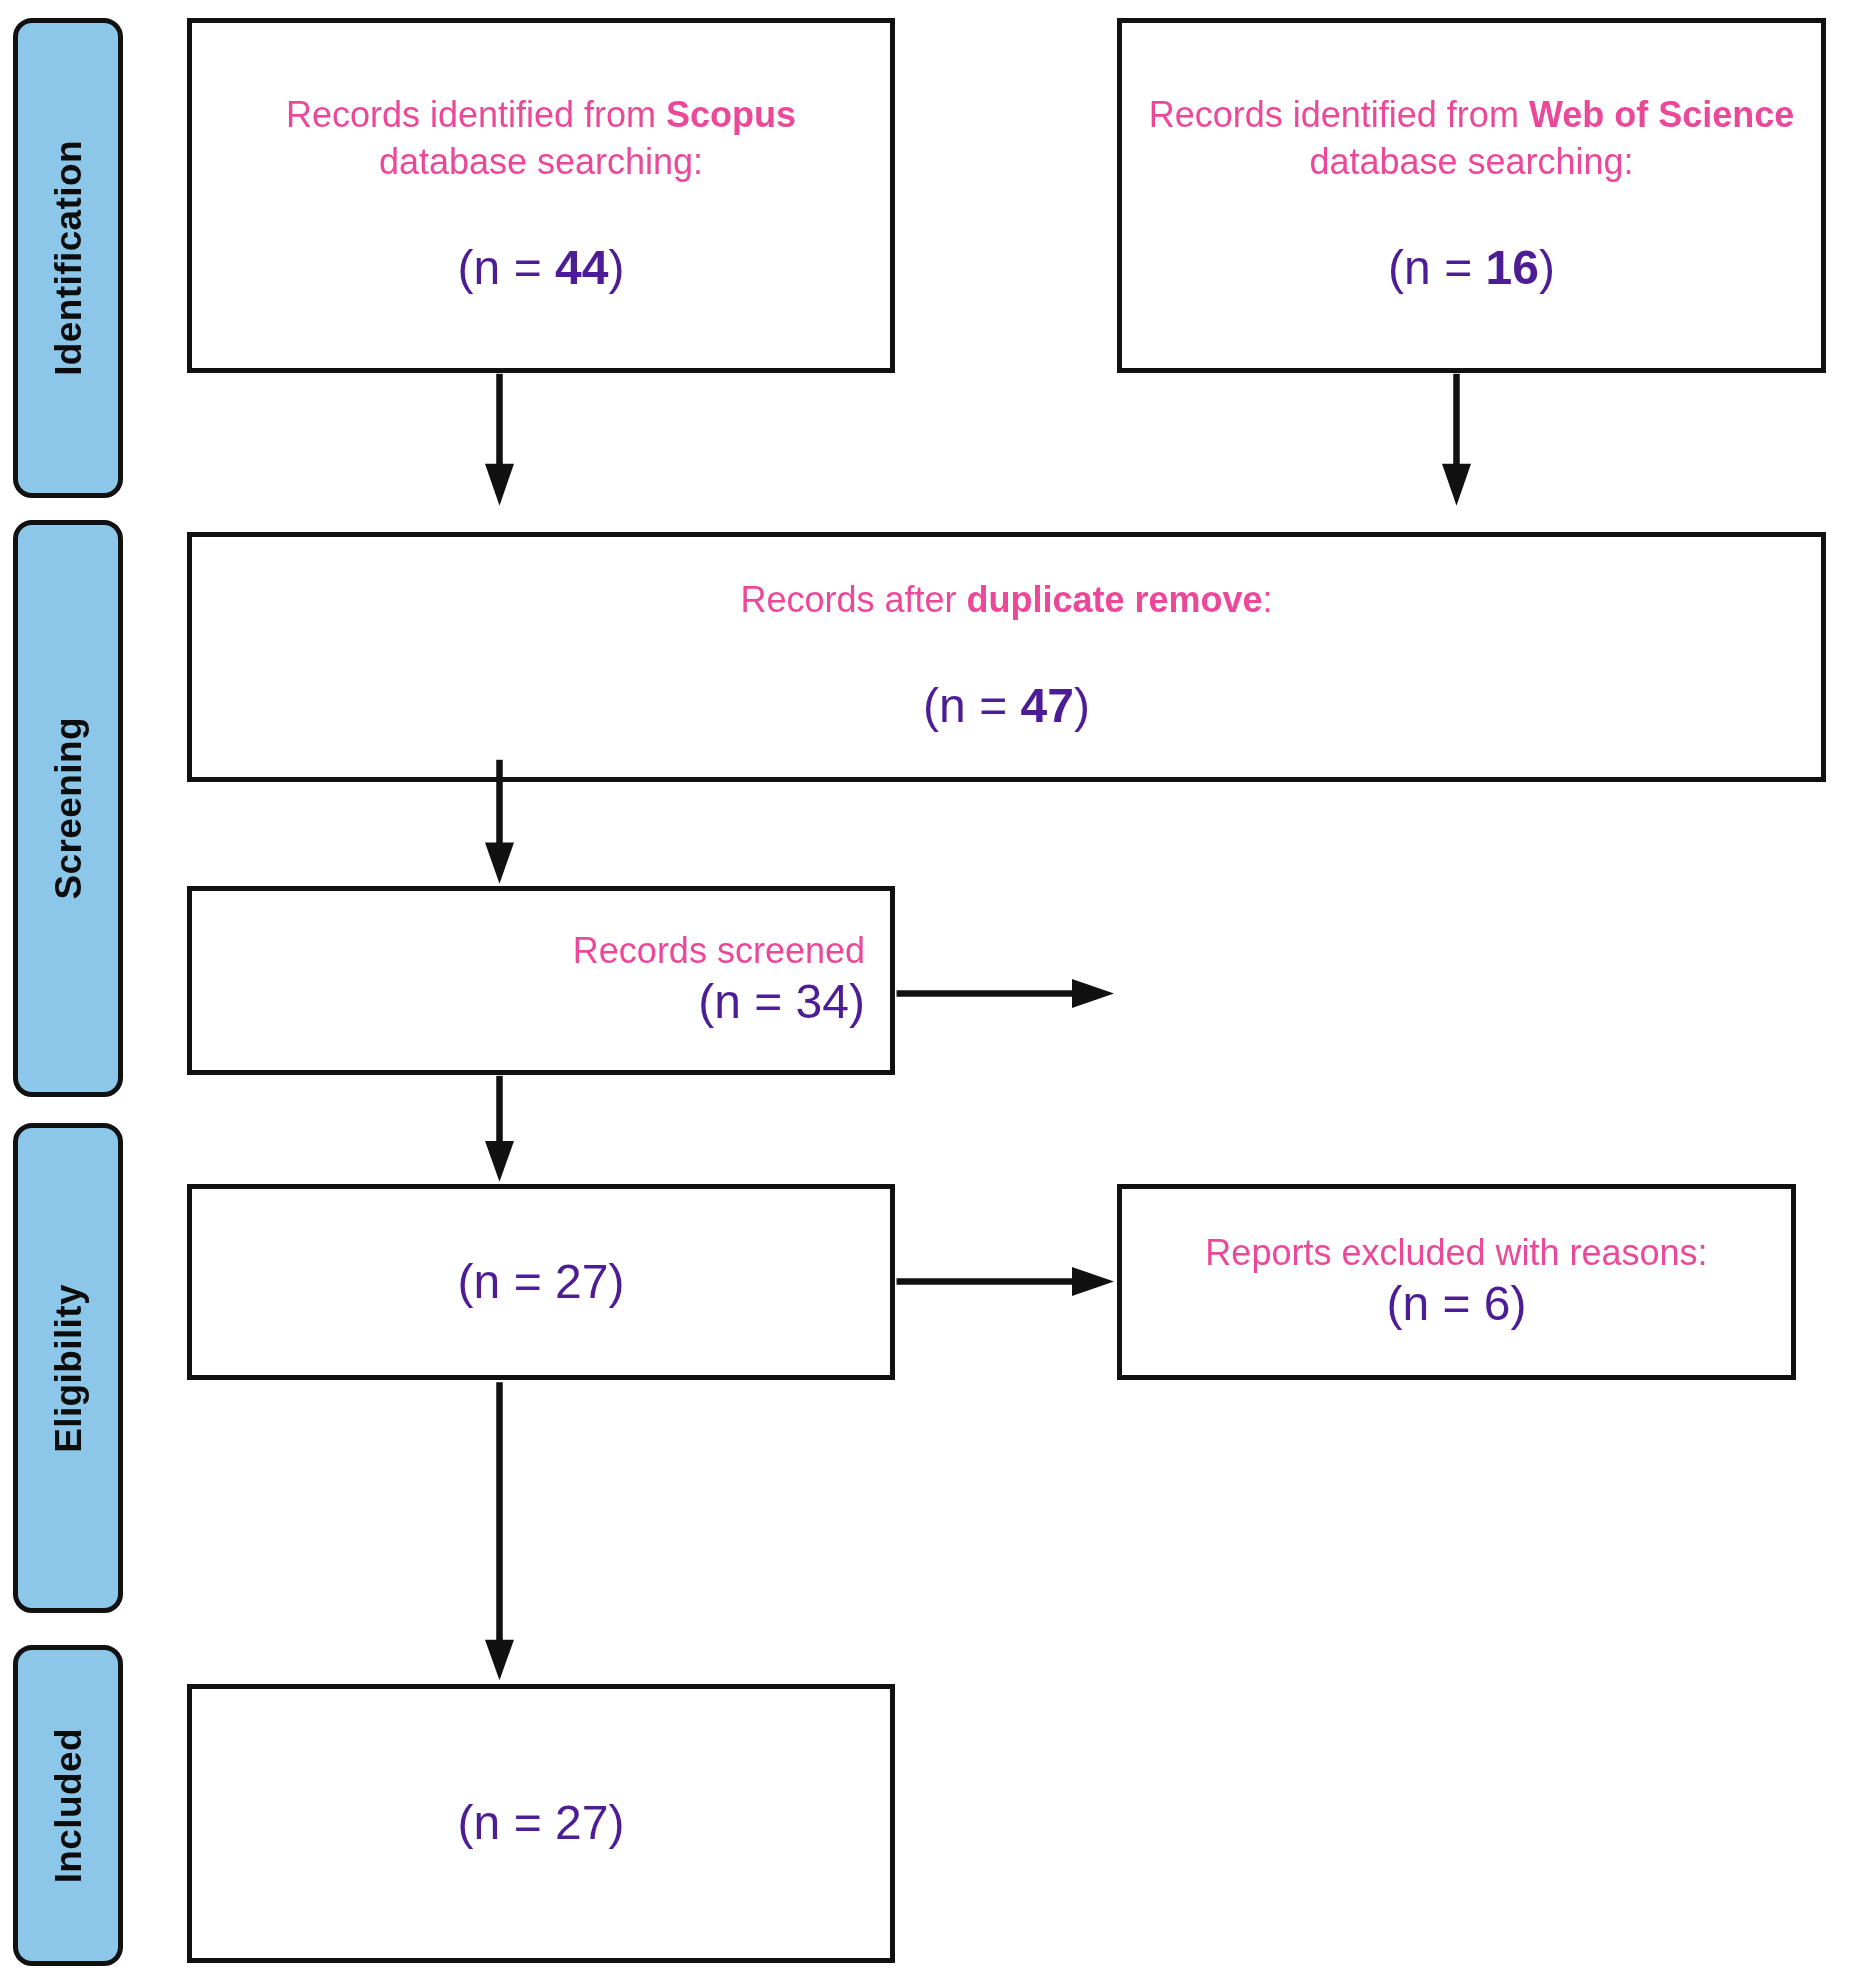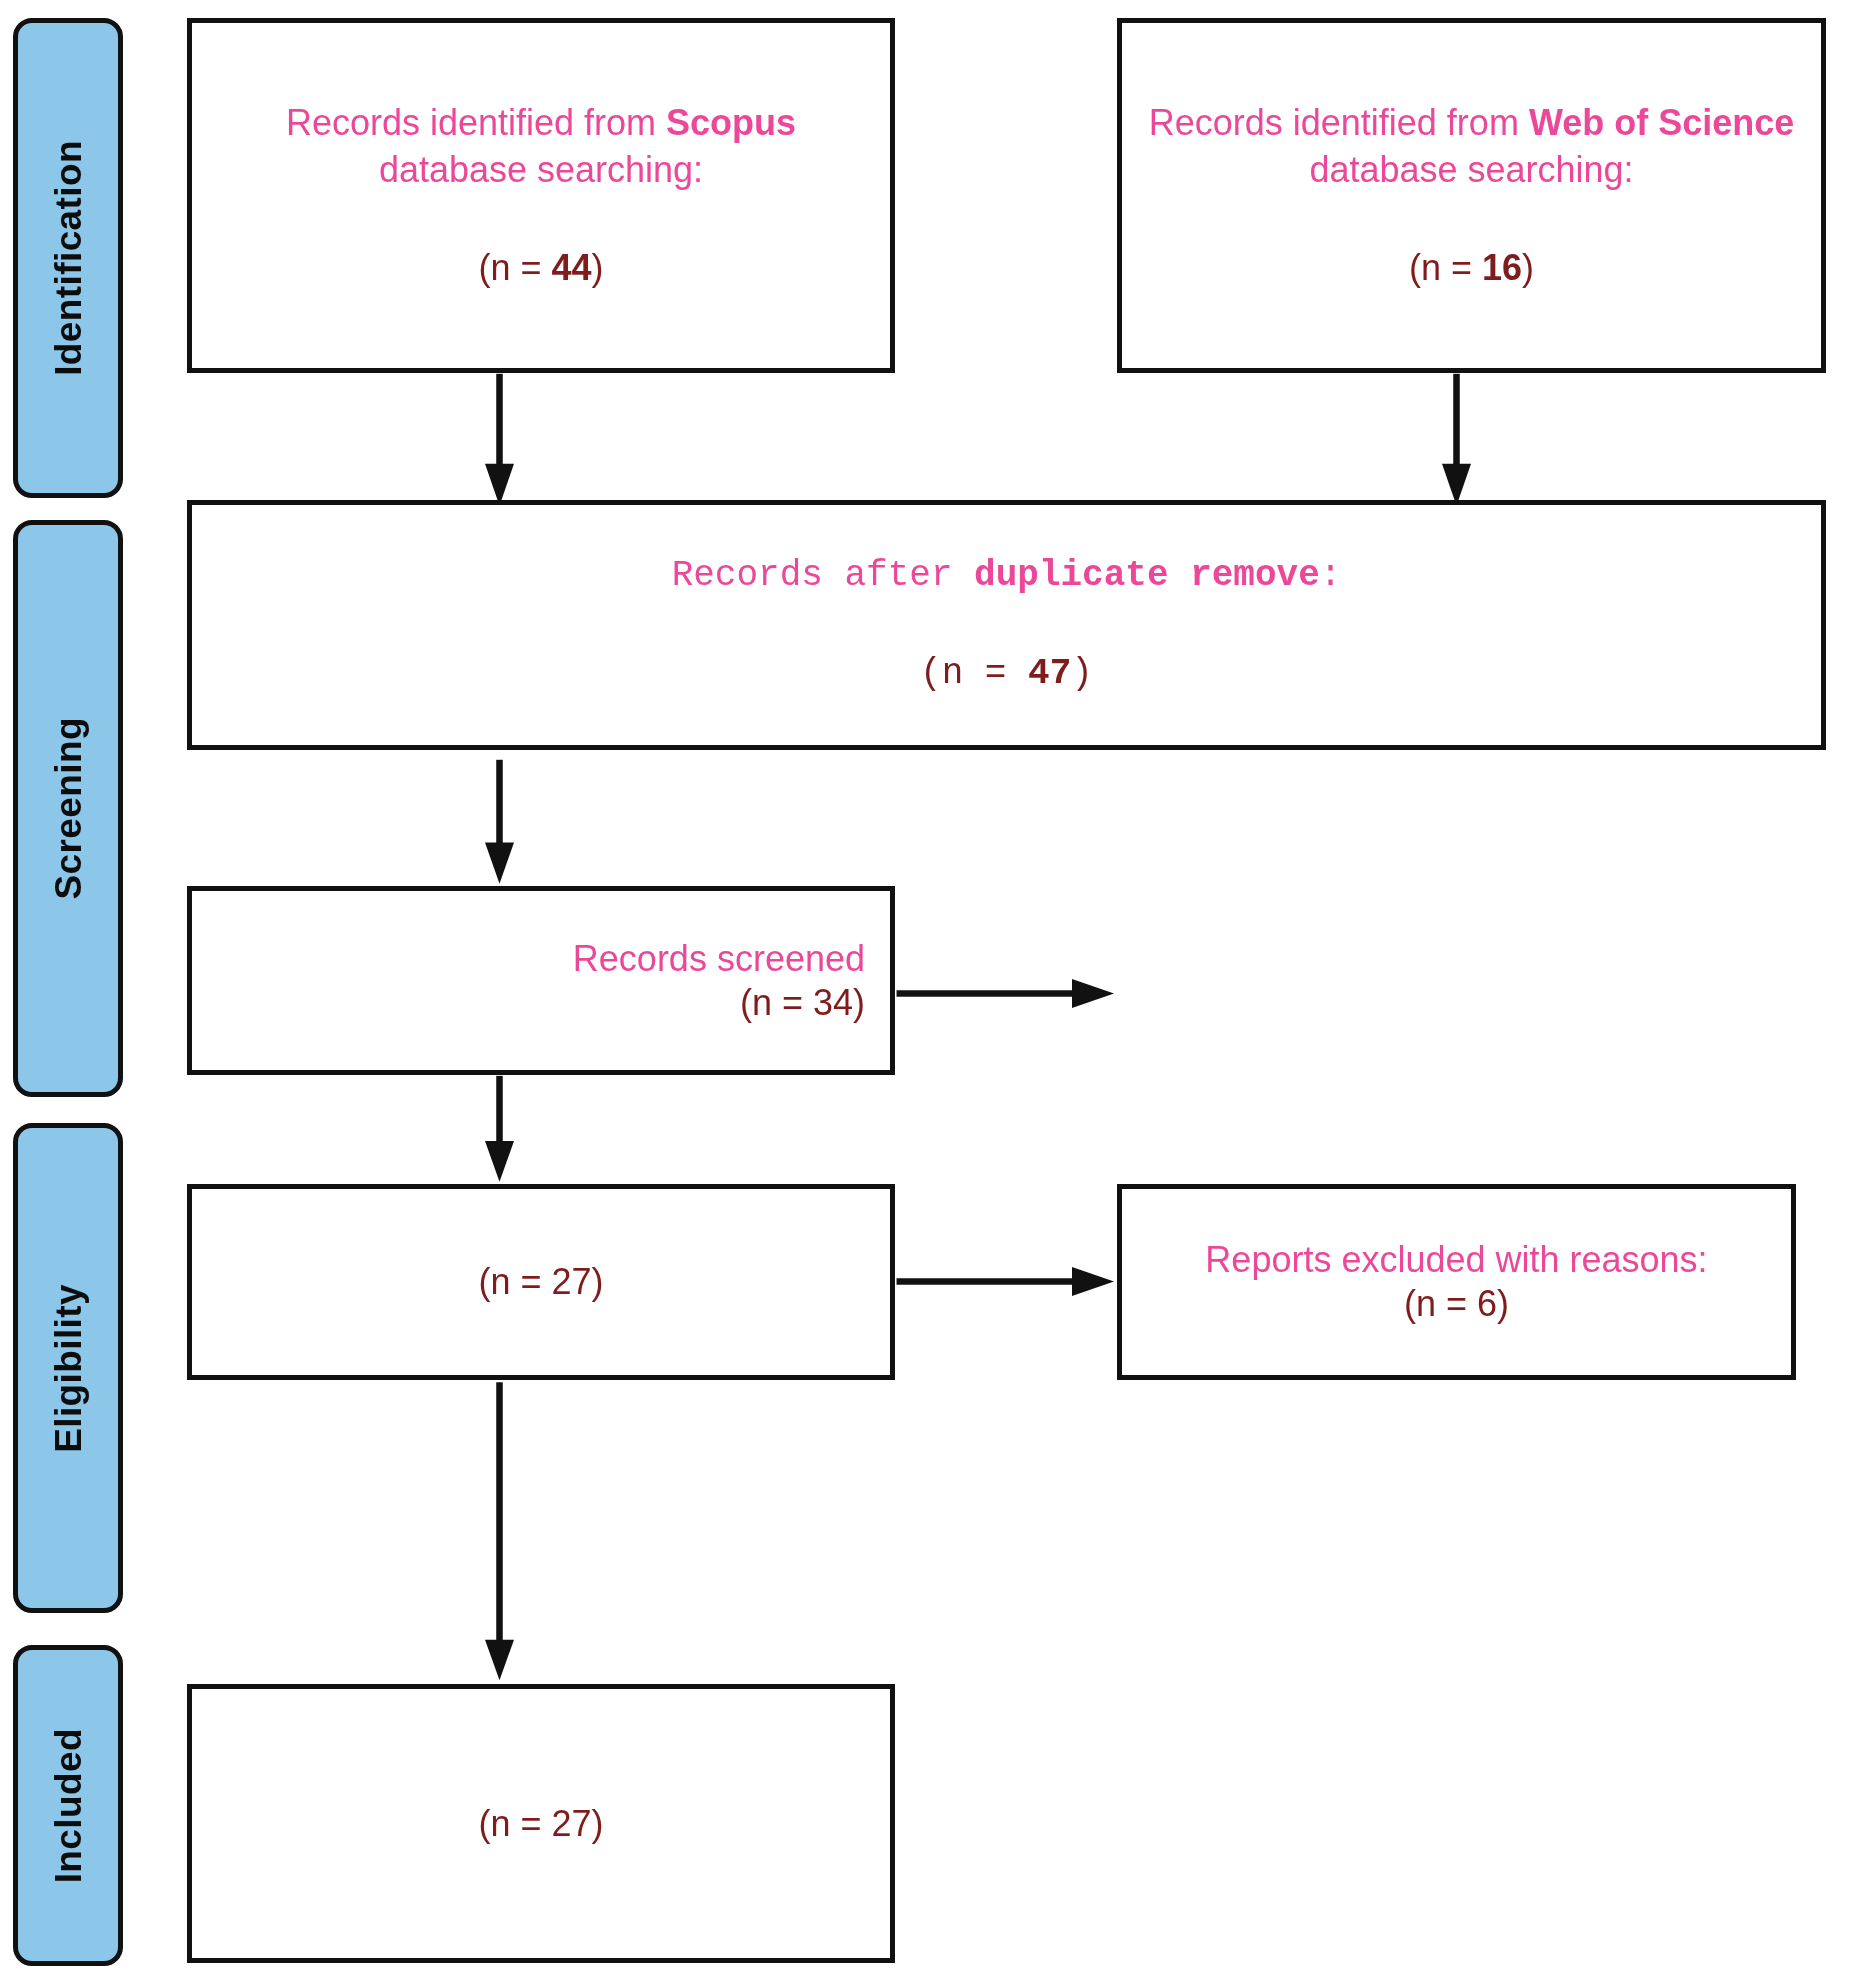--- a/index.html
+++ b/index.html
@@ -55,23 +55,23 @@
     padding: 7.4px 25px;
   }
   .box-text {
     font-size: 36px;
     line-height: 1.30;
     color: #ec4899;
     max-width: 100%;
   }
   .box-text b { font-weight: bold; }
   .box-count {
-    font-size: 36px;
+    font-size: 48px;
     line-height: 1.30;
-    color: #7f1d1d;
+    color: #4c1d95;
   }
   .box-count b { font-weight: bold; }
   .gap-lg { height: 51px; }
 
   .tight .box-text,
   .tight .box-count { line-height: 1.22; }
 
   
   .conn {
     position: absolute;
@@ -119,21 +119,21 @@
     </svg>
   </div>
 
   <div class="conn" style="left:1442px; top:373px; width:29px; height:135px;">
     <svg width="29" height="135" viewBox="0 0 40 184">
       <line x1="20" y1="0" x2="20" y2="140" stroke="#111111" stroke-width="9"></line>
       <polygon points="20,182 0,124 40,124" fill="#111111"></polygon>
     </svg>
   </div>
 
-  <div class="box" style="left:187px; top:500px; width:1639px; height:250px;font-family:Liberation Mono, monospace;">
+  <div class="box" style="left:187px; top:532px; width:1639px; height:250px;">
     <div class="box-text"><span>Records after </span><b>duplicate remove</b><span>:</span></div>
     <div class="gap-lg"></div>
     <div class="box-count"><span>(n = </span><b>47</b><span>)</span></div>
   </div>
 
   <div class="conn" style="left:485px; top:759px; width:29px; height:127px;">
     <svg width="29" height="127" viewBox="0 0 40 173">
       <line x1="20" y1="0" x2="20" y2="130" stroke="#111111" stroke-width="9"></line>
       <polygon points="20,171 0,114 40,114" fill="#111111"></polygon>
     </svg>

